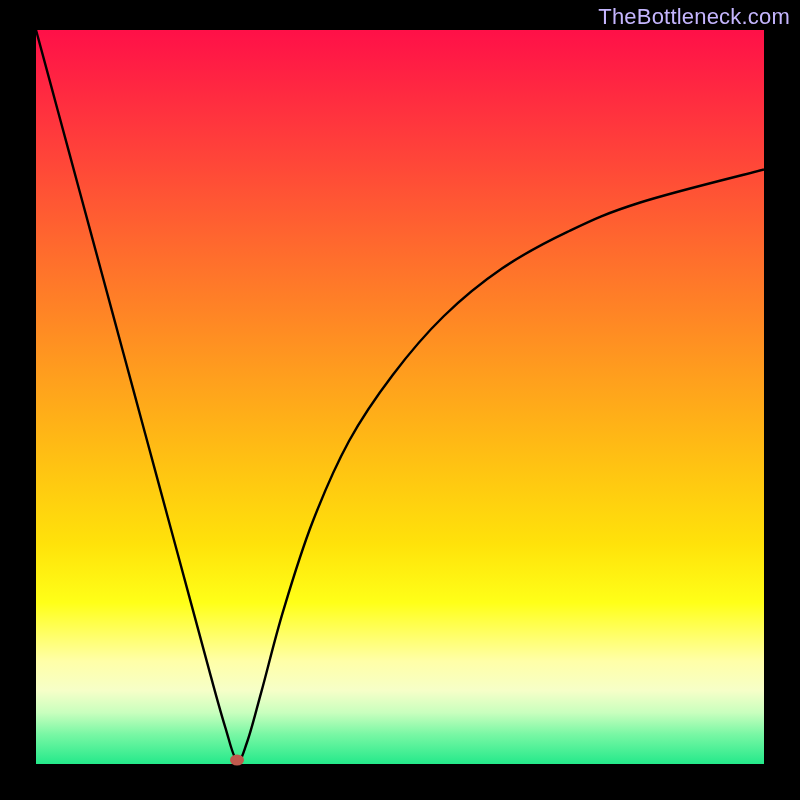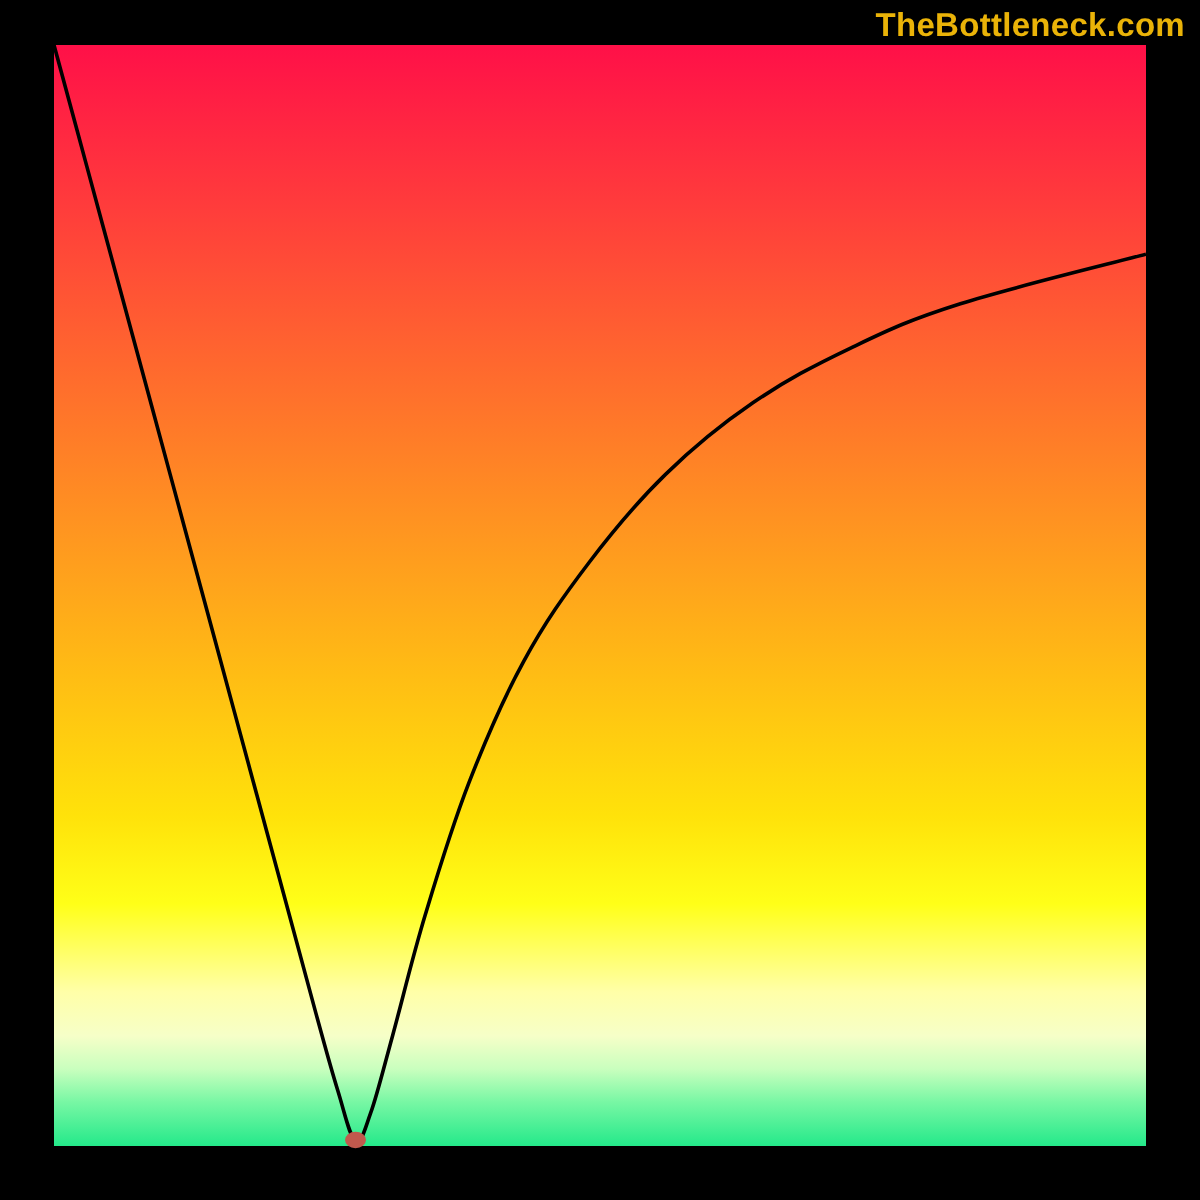--- a/index.html
+++ b/index.html
@@ -22,23 +22,23 @@
     left: 36px;
     top: 30px;
     width: 728px;
     height: 734px;
     
   }
   .watermark {
     position: absolute;
     top: 4px;
     right: 10px;
-    color: #eab308;
+    color: #c4b5fd;
     font-size: 22px;
-    font-weight: 700;
+    font-weight: 400;
     letter-spacing: 0.2px;
     user-select: none;
   }
   svg.curve {
     position: absolute;
     left: 0;
     top: 0;
     width: 100%;
     height: 100%;
     pointer-events: none;

